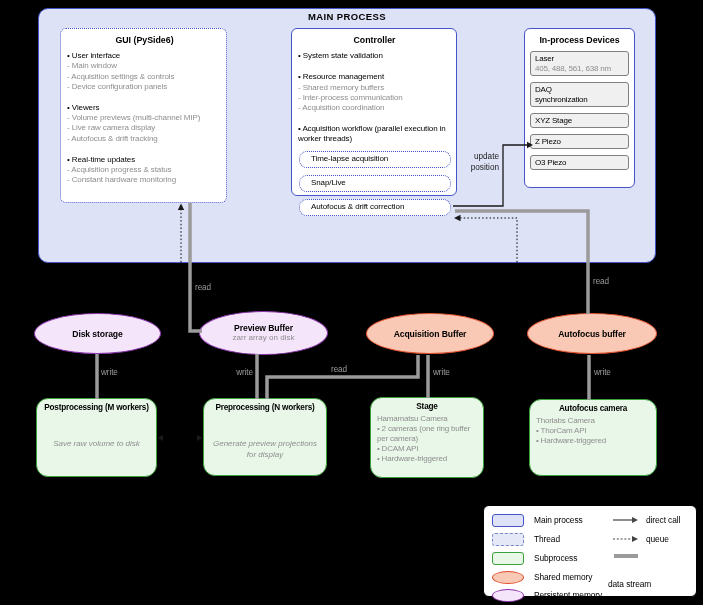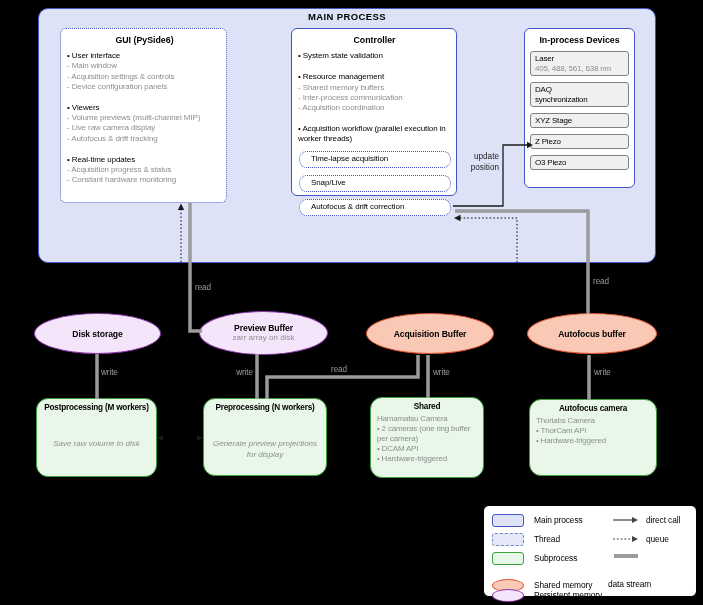--- a/index.html
+++ b/index.html
@@ -142,21 +142,21 @@
 
   <div class="subproc" style="left:36px;top:398px;width:121px;height:79px;">
     <div class="sp-title">Postprocessing (M workers)</div>
     <div class="sp-desc">Save raw volume to disk</div>
   </div>
   <div class="subproc" style="left:203px;top:398px;width:124px;height:78px;">
     <div class="sp-title">Preprocessing (N workers)</div>
     <div class="sp-desc">Generate preview projections for display</div>
   </div>
   <div class="subproc" style="left:370px;top:397px;width:114px;height:81px;">
-    <div class="sp-title">Shared</div>
+    <div class="sp-title">Stage</div>
     <div class="sp-lines">
       <div>Hamamatsu Camera</div>
       <div>• 2 cameras (one ring buffer per camera)</div>
       <div>• DCAM API</div>
       <div>• Hardware-triggered</div>
     </div>
   </div>
   <div class="subproc" style="left:529px;top:399px;width:128px;height:77px;">
     <div class="sp-title">Autofocus camera</div>
     <div class="sp-lines">
@@ -184,21 +184,21 @@
       <span class="lg-label">Main process</span>
     </div>
     <div class="lg-row" style="left:8px;top:26px;">
       <span class="sw sw-thread"></span>
       <span class="lg-label">Thread</span>
     </div>
     <div class="lg-row" style="left:8px;top:45px;">
       <span class="sw sw-subprocess"></span>
       <span class="lg-label">Subprocess</span>
     </div>
-    <div class="lg-row" style="left:8px;top:72px;justify-content:flex-end;">
+    <div class="lg-row" style="left:8px;top:64px;justify-content:flex-end;">
       <span class="sw sw-shared"></span>
       <span class="lg-label">Shared memory</span>
     </div>
     <div class="lg-row" style="left:8px;top:82px;">
       <span class="sw sw-persistent"></span>
       <span class="lg-label">Persistent memory</span>
     </div>
     <div class="lg-row" style="left:128px;top:7px;">
       <svg class="lg-arrow" width="28" height="10">
         <line x1="1" y1="5" x2="20" y2="5" stroke="#444" stroke-width="1.2"></line>

